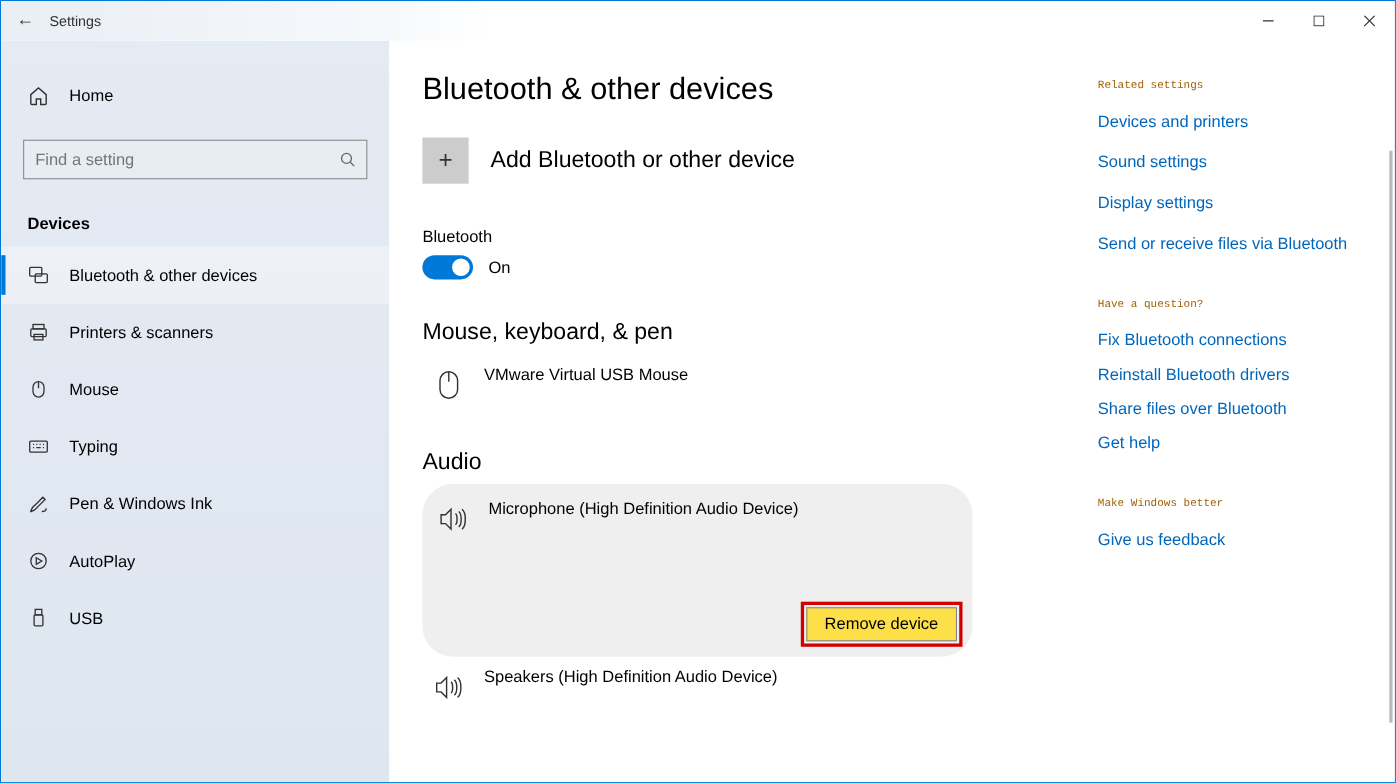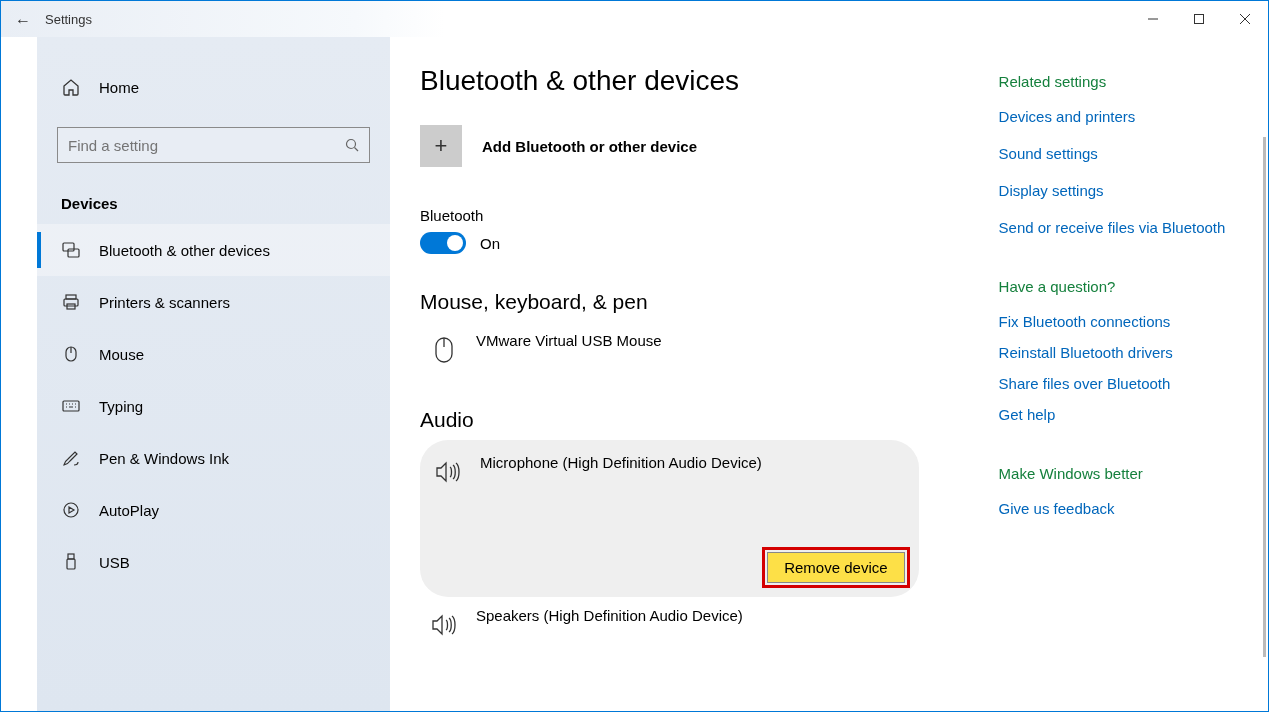--- a/index.html
+++ b/index.html
@@ -37,21 +37,20 @@
   }
 
   
   .content { flex:1; display:flex; overflow:hidden; }
 
   
   .sidebar {
     width: 353px;
     background: linear-gradient(180deg, #e5ebf3 0%, #dee6f0 100%);
     padding-top: 32px;
-    margin-left: 36px;
   }
   .home-row {
     display:flex; align-items:center; gap:18px;
     padding: 8px 24px 8px 24px;
     margin-bottom: 22px;
   }
   .home-row .icon { width:20px; height:20px; display:flex; align-items:center; justify-content:center; }
   .home-row .label { font-size:15px; color:#000; }
 
   .search-box {
@@ -99,21 +98,21 @@
   .main-col { width: 580px; }
   .side-col { width: 270px; margin-left: auto; padding-right: 30px; padding-top: 8px; }
 
   .page-title { font-size: 28px; font-weight: 400; color:#000; margin-bottom: 28px; }
 
   .add-row { display:flex; align-items:center; gap:20px; margin-bottom: 40px; }
   .add-tile {
     width:42px; height:42px; background:#ccc; display:flex; align-items:center; justify-content:center;
     font-size:22px; color:#333;
   }
-  .add-label { font-size:15px;font-weight:bold; }
+  .add-label { font-size:21px; }
 
   .subhead { font-size:15px; margin-bottom: 8px; }
   .toggle-row { display:flex; align-items:center; gap:14px; margin-bottom: 36px; }
   .toggle {
     width:46px; height:22px; border-radius:11px; background:#0078d7;
     position:relative;
   }
   .toggle::after {
     content:""; position:absolute; right:3px; top:3px; width:16px; height:16px; border-radius:50%; background:#fff;
   }
@@ -139,21 +138,21 @@
   .remove-btn {
     background:#fde047; border:1px solid #888; padding: 6px 16px;
     font-size:15px; color:#000;
     outline: 3px solid #d40000;
     outline-offset: 2px;
   }
 
   .group-space { height: 30px; }
 
   
-  .side-title { font-size:15px; font-weight:400; margin-bottom: 18px; color:#15803d; }
+  .side-title { font-size:10px; font-weight:400; margin-bottom: 18px; color:#a16207;font-family:Liberation Mono, monospace; }
   .side-block { margin-bottom: 42px; }
   .side-link { display:block; color:#0066bb; font-size:15px; margin-bottom: 20px; cursor:pointer; }
   .side-link:last-child { margin-bottom:0; }
   .side-block.tight .side-link { margin-bottom: 14px; }
 
   
   .scroll-hint {
     position:absolute; right:2px; top:100px; width:3px; height:520px; background:#bbb;
   }
 

